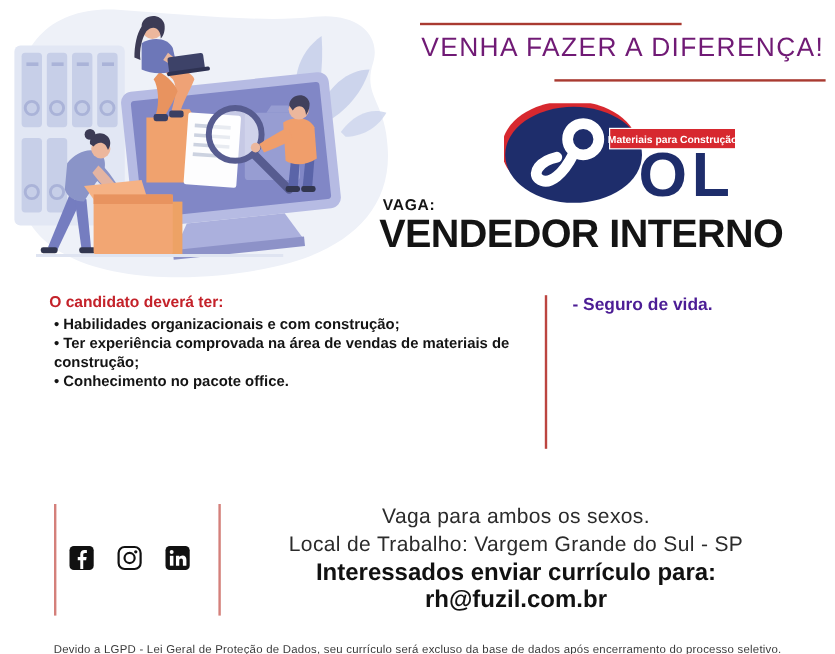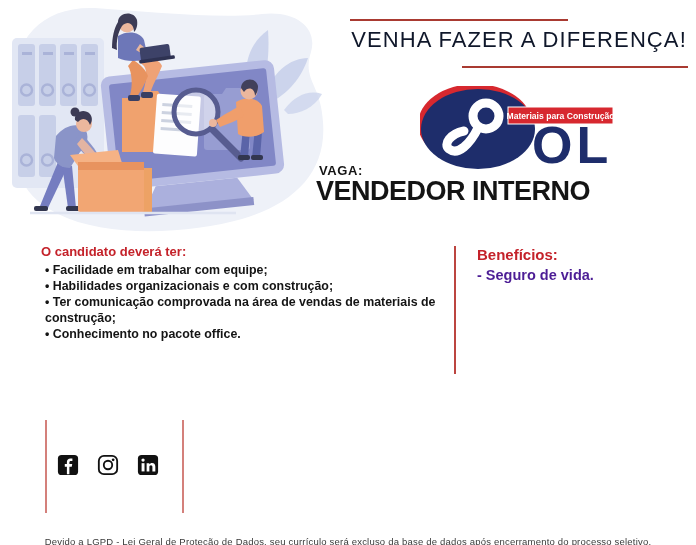--- a/index.html
+++ b/index.html
@@ -4,30 +4,30 @@
 <style>
   html,body{margin:0;padding:0;background:#fff;}
   body{font-family:"Liberation Sans",sans-serif;}
   .page{position:relative;width:696px;height:545px;background:#ffffff;overflow:hidden;}
 
   
   .rule{position:absolute;height:2px;background:#a93a31;}
   .rule.top{left:350px;top:19px;width:218px;}
   .rule.bottom{left:462px;top:66px;width:226px;}
   .slogan{position:absolute;left:348px;top:27px;width:342px;text-align:center;
-          font-size:22px;letter-spacing:1.1px;color:#0f172a;font-weight:400;}
+          font-size:22px;letter-spacing:1.1px;color:#701a75;font-weight:400;}
 
   
   .logo{position:absolute;left:420px;top:86px;width:240px;height:92px;}
   .logo svg{display:block;}
 
   
   .vaga-label{position:absolute;left:319px;top:163px;font-size:13px;font-weight:700;
               letter-spacing:.6px;color:#141414;}
-  .vaga-title{position:absolute;left:316px;top:176px;font-size:27px;font-weight:800;
+  .vaga-title{position:absolute;left:316px;top:176px;font-size:33px;font-weight:800;
               letter-spacing:-.5px;color:#141414;white-space:nowrap;}
 
   
   .req{position:absolute;left:41px;top:244px;width:424px;color:#141414;}
   .req-h{color:#c4222a;font-weight:800;font-size:13px;margin:0 0 3px 0;}
   .req ul{list-style:none;margin:0;padding:0;}
   .req li{font-size:12.4px;font-weight:700;line-height:16px;padding-left:4px;}
 
   .vdivider{position:absolute;left:454px;top:246px;width:2px;height:128px;background:#bc4540;}
 
@@ -186,31 +186,29 @@
       </g>
     </svg>
   </div>
 
   <div class="vaga-label">VAGA:</div>
   <div class="vaga-title">VENDEDOR INTERNO</div>
 
   <div class="req">
     <p class="req-h">O candidato deverá ter:</p>
     <ul>
-      <li>• Facilidade em trabalhar com equipe;</li>
       <li>• Habilidades organizacionais e com construção;</li>
-      <li>• Ter comunicação comprovada na área de vendas de materiais de construção;</li>
+      <li>• Ter experiência comprovada na área de vendas de materiais de construção;</li>
       <li>• Conhecimento no pacote office.</li>
     </ul>
   </div>
 
   <div class="vdivider"></div>
 
   <div class="benefits">
-    <p class="ben-h">Benefícios:</p>
     <div class="ben-item">- Seguro de vida.</div>
   </div>
 
   <div class="vline l"></div>
   <div class="vline r"></div>
 
   <div class="social">
     <svg class="ic" viewBox="0 0 24 24">
       <rect x="1" y="1" width="22" height="22" rx="4" fill="#111111"></rect>
       <path d="M13.5 22 v-8 h2.6 l.5-3 h-3.1 v-1.8 c0-1 .4-1.7 1.8-1.7 h1.5 V4.9 c-.3 0-1.2-.1-2.2-.1 c-2.2 0-3.8 1.3-3.8 3.9 V11 H8.5 v3 h2.3 v8 Z" fill="#ffffff"></path>
@@ -221,16 +219,22 @@
       <circle cx="17.6" cy="6.4" r="1.5" fill="#111111"></circle>
     </svg>
     <svg class="ic" viewBox="0 0 24 24">
       <rect x="1" y="1" width="22" height="22" rx="4" fill="#111111"></rect>
       <rect x="5" y="10" width="3.2" height="9" fill="#ffffff"></rect>
       <circle cx="6.6" cy="6.6" r="1.8" fill="#ffffff"></circle>
       <path d="M10.5 10 h3 v1.3 c.5-.9 1.6-1.6 3-1.6 c2.4 0 3.5 1.5 3.5 4.1 V19 h-3.2 v-4.6 c0-1.2-.5-2-1.6-2 c-1.1 0-1.7.8-1.7 2 V19 h-3 Z" fill="#ffffff"></path>
     </svg>
   </div>
 
+  <div class="contact">
+    <div class="l1">Vaga para ambos os sexos.</div>
+    <div class="l2">Local de Trabalho: Vargem Grande do Sul - SP</div>
+    <div class="l3">Interessados enviar currículo para:</div>
+    <div class="l4">rh@fuzil.com.br</div>
+  </div>
 
   <div class="disclaimer">Devido a LGPD - Lei Geral de Proteção de Dados, seu currículo será excluso da base de dados  após encerramento do processo seletivo.</div>
 
 </div>
 
 </body></html>

